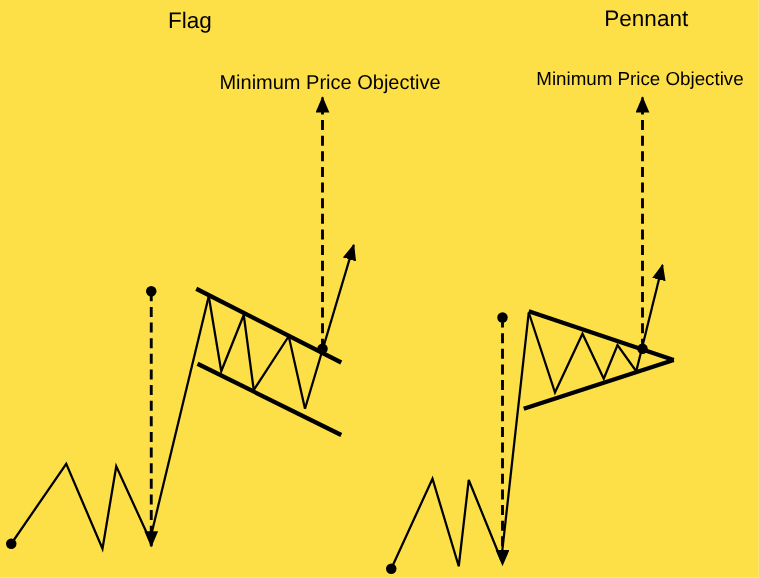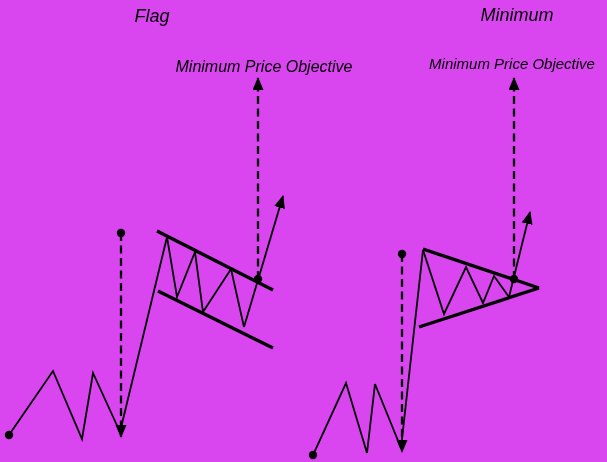--- a/index.html
+++ b/index.html
@@ -21,21 +21,21 @@
   .panel-title { font-size: 18px; }
   #flag-title { left: 152px; top: 7px; }
   #pennant-title { left: 517px; top: 6px; }
   .objective-label { }
   #flag-objective-label { left: 264px; top: 59px; font-size: 16px; }
   #pennant-objective-label { left: 512px; top: 56px; font-size: 15px; }
 </style>
 </head>
 <body>
 
-<div id="canvas" style="background: #d946ef; font-style: italic;">
+<div id="canvas" style="background: #fde047;">
 
   <svg id="diagram-svg" width="607" height="462" viewBox="0 0 607 462">
     <defs>
       <marker id="arrowhead" markerUnits="userSpaceOnUse" markerWidth="14" markerHeight="12" refX="12" refY="5.5" orient="auto">
         <path d="M0,0 L13,5.5 L0,11 Z" fill="#000"></path>
       </marker>
     </defs>
 
   <g>
         <polyline points="9,435 53,371 82,439 93,373 120,432" fill="none" stroke="#000000" stroke-width="1.8"></polyline>
@@ -60,19 +60,19 @@
         <polyline points="419,327 539,288" fill="none" stroke="#000000" stroke-width="3.4"></polyline>
         <polyline points="423,250 444,314 466,267 483,303 494,276 509,297" fill="none" stroke="#000000" stroke-width="1.8"></polyline>
         <polyline points="509,297 530,212" fill="none" stroke="#000000" stroke-width="1.8" marker-end="url(#arrowhead)"></polyline>
         <circle cx="514" cy="279" r="4.2" fill="#000000"></circle>
         <polyline points="514,279 514,78" fill="none" stroke="#000000" stroke-width="2.3" stroke-dasharray="8 4.5" marker-end="url(#arrowhead)"></polyline>
       </g>
     </svg>
 
   <div class="label panel-title" id="flag-title">Flag</div>
 
-  <div class="label panel-title" id="pennant-title">Minimum</div>
+  <div class="label panel-title" id="pennant-title">Pennant</div>
 
   <div class="label objective-label" id="flag-objective-label">Minimum Price Objective</div>
 
   <div class="label objective-label" id="pennant-objective-label">Minimum Price Objective</div>
 
 </div>
 
 </body></html>

